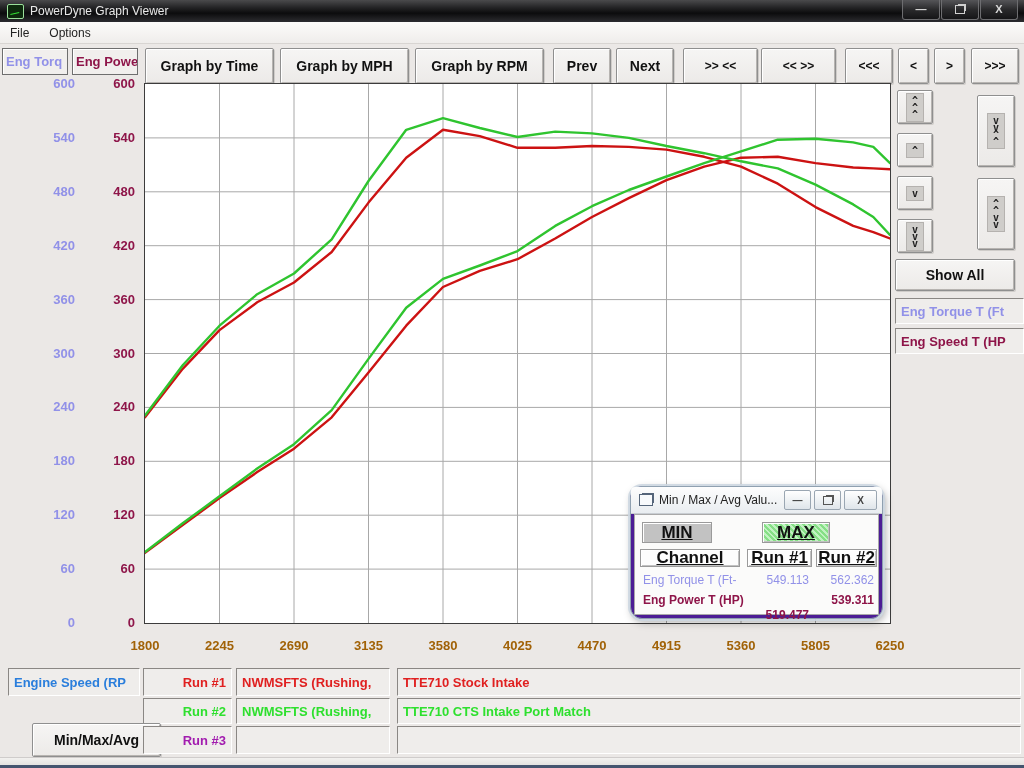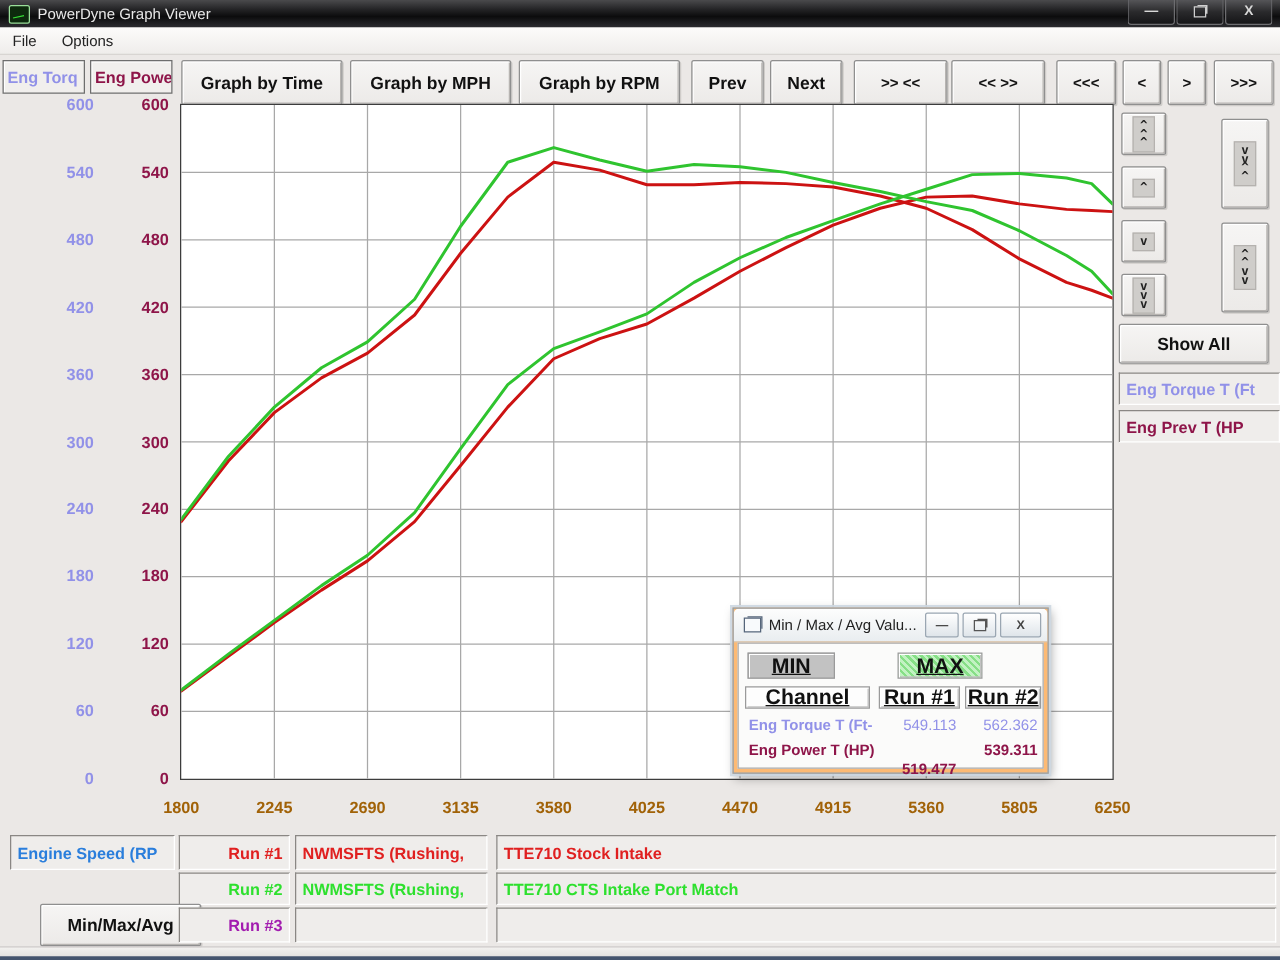--- a/index.html
+++ b/index.html
@@ -61,43 +61,43 @@
   .c-run3{color:#a21caf;}
   .c-blue{color:#2a7edc;}
 
   
   .sunken{border:1px solid;border-color:#8a8784 #ffffff #ffffff #8a8784;
     background:#efedeb;box-sizing:border-box;font-size:13px;font-weight:bold;
     display:flex;align-items:center;padding:0 5px;overflow:hidden;white-space:nowrap;}
   .r-align{justify-content:flex-end;}
 
   
-  .mm-win{left:586px;top:486px;width:251px;height:131px;
-    background:#fdba74;border:1px solid #8fa0b0;border-radius:0;
+  .mm-win{left:630px;top:486px;width:251px;height:131px;
+    background:#4c1d95;border:1px solid #8fa0b0;border-radius:12px;
     box-shadow:0 0 0 2px rgba(205,215,225,.9), 2px 3px 8px rgba(0,0,0,.35);}
   .mm-title{position:absolute;left:0;top:0;width:100%;height:26px;
     background:linear-gradient(180deg,#fdfdfd,#e9edf0);
     border-bottom:1px solid #c8cdd2;border-radius:4px 4px 0 0;
     display:flex;align-items:center;font-size:12px;color:#222;}
   .mm-icon{width:12px;height:10px;border:1px solid #55657a;margin:0 6px 0 8px;
     box-shadow:2px -2px 0 -1px #55657a;background:#f8fafc;}
   .mm-btn{height:18px;border:1px solid #9aa6b2;border-radius:2px;
     background:linear-gradient(180deg,#ffffff,#dfe5ea);
     font-size:10px;color:#444;display:flex;align-items:center;justify-content:center;
     font-weight:bold;}
   .mm-body{position:absolute;left:3px;top:27px;width:243px;height:99px;
     background:#fbfbfa;border:1px solid #a9a9a9;}
   .mm-hdr{background:#fdfdfd;border:1px solid #9a9a9a;
     box-shadow:inset 1px 1px 0 #fff, inset -1px -1px 0 #c2c2c2;
     font-size:17px;font-weight:bold;color:#111;
     display:flex;align-items:center;justify-content:center;box-sizing:border-box;text-decoration:underline;}
   .mm-min{background:#c2c2c2;}
   .mm-max{background-image:repeating-linear-gradient(45deg,#86df86 0 2px,#c2f2c2 2px 4px);}
   .mm-val{font-size:12px;font-weight:bold;position:absolute;text-align:right;}
-  .mm-row-label{font-size:12px;position:absolute;font-weight:bold;}
+  .mm-row-label{font-size:12px;position:absolute;}
 
   
   .statusbar{left:0;top:757px;width:1024px;height:11px;
     background:linear-gradient(180deg,#f2f1ef,#e4e2e0);
     border-top:1px solid #cfcccb;border-bottom:3px solid #44546e;box-sizing:border-box;}
 </style>
 </head>
 <body>
 
 <div class="abs titlebar">
@@ -223,21 +223,21 @@
   </div>
 <div class="abs btn chev-btn" style="left:977px;top:178px;width:38px;height:72px;">
   <span class="chev">^
 ^
 v
 v</span>
   </div>
 
 <div class="abs btn" style="left:895px;top:259px;width:120px;height:32px;">Show All</div>
 <div class="abs sunken c-torque" style="left:895px;top:298px;width:129px;height:26px;">Eng Torque T (Ft</div>
-<div class="abs sunken c-power" style="left:895px;top:328px;width:129px;height:26px;">Eng Prev T (HP</div>
+<div class="abs sunken c-power" style="left:895px;top:328px;width:129px;height:26px;">Eng Speed T (HP</div>
 
 <div class="abs mm-win">
   <div class="mm-title">
     <span class="mm-icon"></span>
     <span>Min / Max / Avg Valu...</span>
     <span style="position:absolute;right:5px;top:3px;display:flex;gap:3px;">
       <span class="mm-btn" style="width:25px;">—</span>
       <span class="mm-btn" style="width:25px;">
           <span class="restore-glyph" style="border-color:#555;box-shadow:2px -2px 0 -1px #555;margin-top:0;"></span>
         </span>

